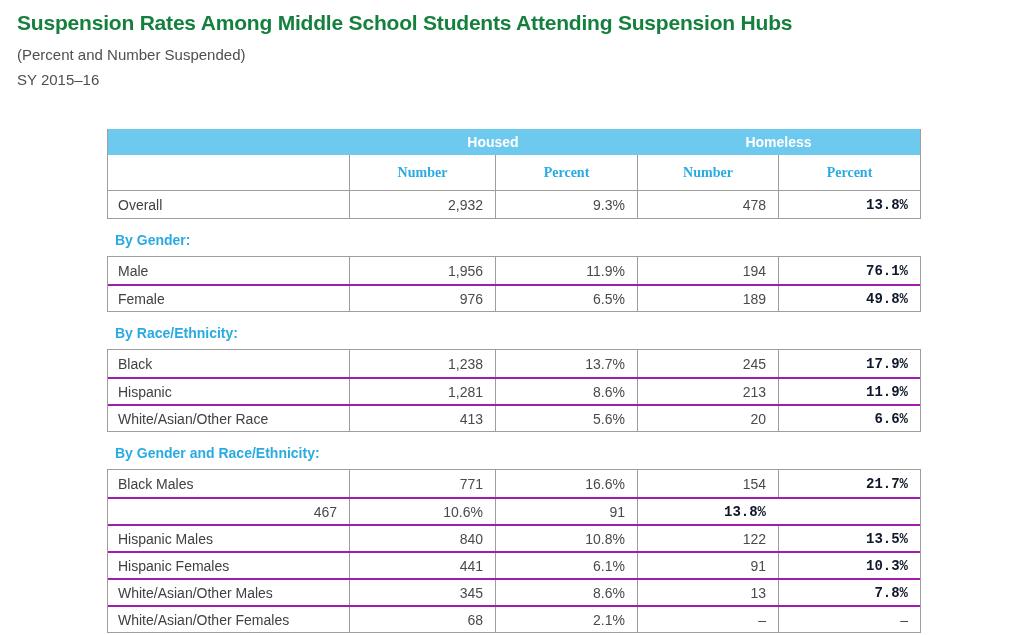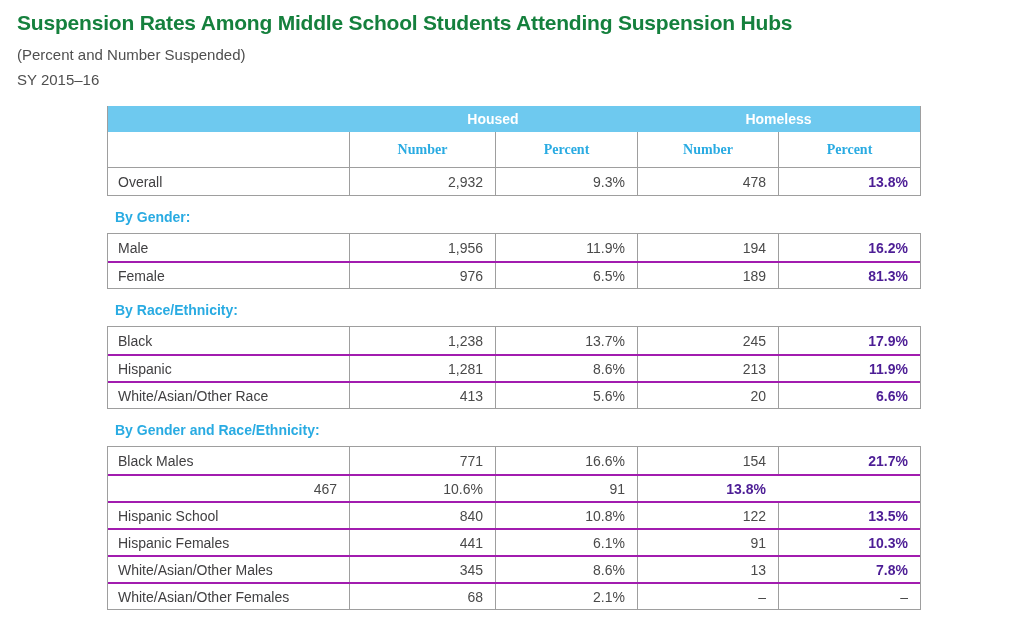--- a/index.html
+++ b/index.html
@@ -25,21 +25,21 @@
     color: #4f4f4f;
     line-height: 18px;
   }
   .school-year {
     margin-top: 7px;
     font-size: 15px;
     color: #4f4f4f;
     line-height: 18px;
   }
 
-  .tablewrap { margin-left: 90px; margin-top: 17px; width: 814px; }
+  .tablewrap { margin-left: 90px; margin-top: 40px; width: 814px; }
 
   .box {
     width: 814px;
     border: 1px solid #9e9e9e;
     background: #fff;
   }
   .box.head-box { border-top: none; }
 
   .grid-row {
     display: grid;
@@ -83,22 +83,23 @@
     font-size: 14px;
     color: #414042;
   }
   .cell.num {
     justify-content: flex-end;
     padding-right: 12px;
     font-size: 14px;
     color: #4a4a4a;
   }
   .cell.red {
-    color: #4c1d95;
-    font-weight: 700;
+    color: #0f172a;
+    font-weight: 700;
+    font-family: Liberation Mono, monospace;
   }
 
   .sec-head {
     margin: 13px 0 7px 8px;
     font-size: 14px;
     font-weight: 700;
     color: #29abe2;
     line-height: 17px;
   }
 </style>
@@ -135,28 +136,28 @@
     </div>
 
     <div class="section">
       <div class="sec-head">By Gender:</div>
       <div class="box">
         <div class="grid-row drow">
           <div class="cell label">Male</div>
           <div class="cell num">1,956</div>
           <div class="cell num">11.9%</div>
           <div class="cell num">194</div>
-          <div class="cell num red">16.2%</div>
+          <div class="cell num red">76.1%</div>
         </div>
         <div class="grid-row drow">
           <div class="cell label">Female</div>
           <div class="cell num">976</div>
           <div class="cell num">6.5%</div>
           <div class="cell num">189</div>
-          <div class="cell num red">81.3%</div>
+          <div class="cell num red">49.8%</div>
         </div>
       </div>
     </div>
 
     <div class="section">
       <div class="sec-head">By Race/Ethnicity:</div>
       <div class="box">
         <div class="grid-row drow">
           <div class="cell label">Black</div>
           <div class="cell num">1,238</div>
@@ -191,21 +192,21 @@
           <div class="cell num">154</div>
           <div class="cell num red">21.7%</div>
         </div>
         <div class="grid-row drow">
           <div class="cell num">467</div>
           <div class="cell num">10.6%</div>
           <div class="cell num">91</div>
           <div class="cell num red">13.8%</div>
         </div>
         <div class="grid-row drow">
-          <div class="cell label">Hispanic School</div>
+          <div class="cell label">Hispanic Males</div>
           <div class="cell num">840</div>
           <div class="cell num">10.8%</div>
           <div class="cell num">122</div>
           <div class="cell num red">13.5%</div>
         </div>
         <div class="grid-row drow">
           <div class="cell label">Hispanic Females</div>
           <div class="cell num">441</div>
           <div class="cell num">6.1%</div>
           <div class="cell num">91</div>

